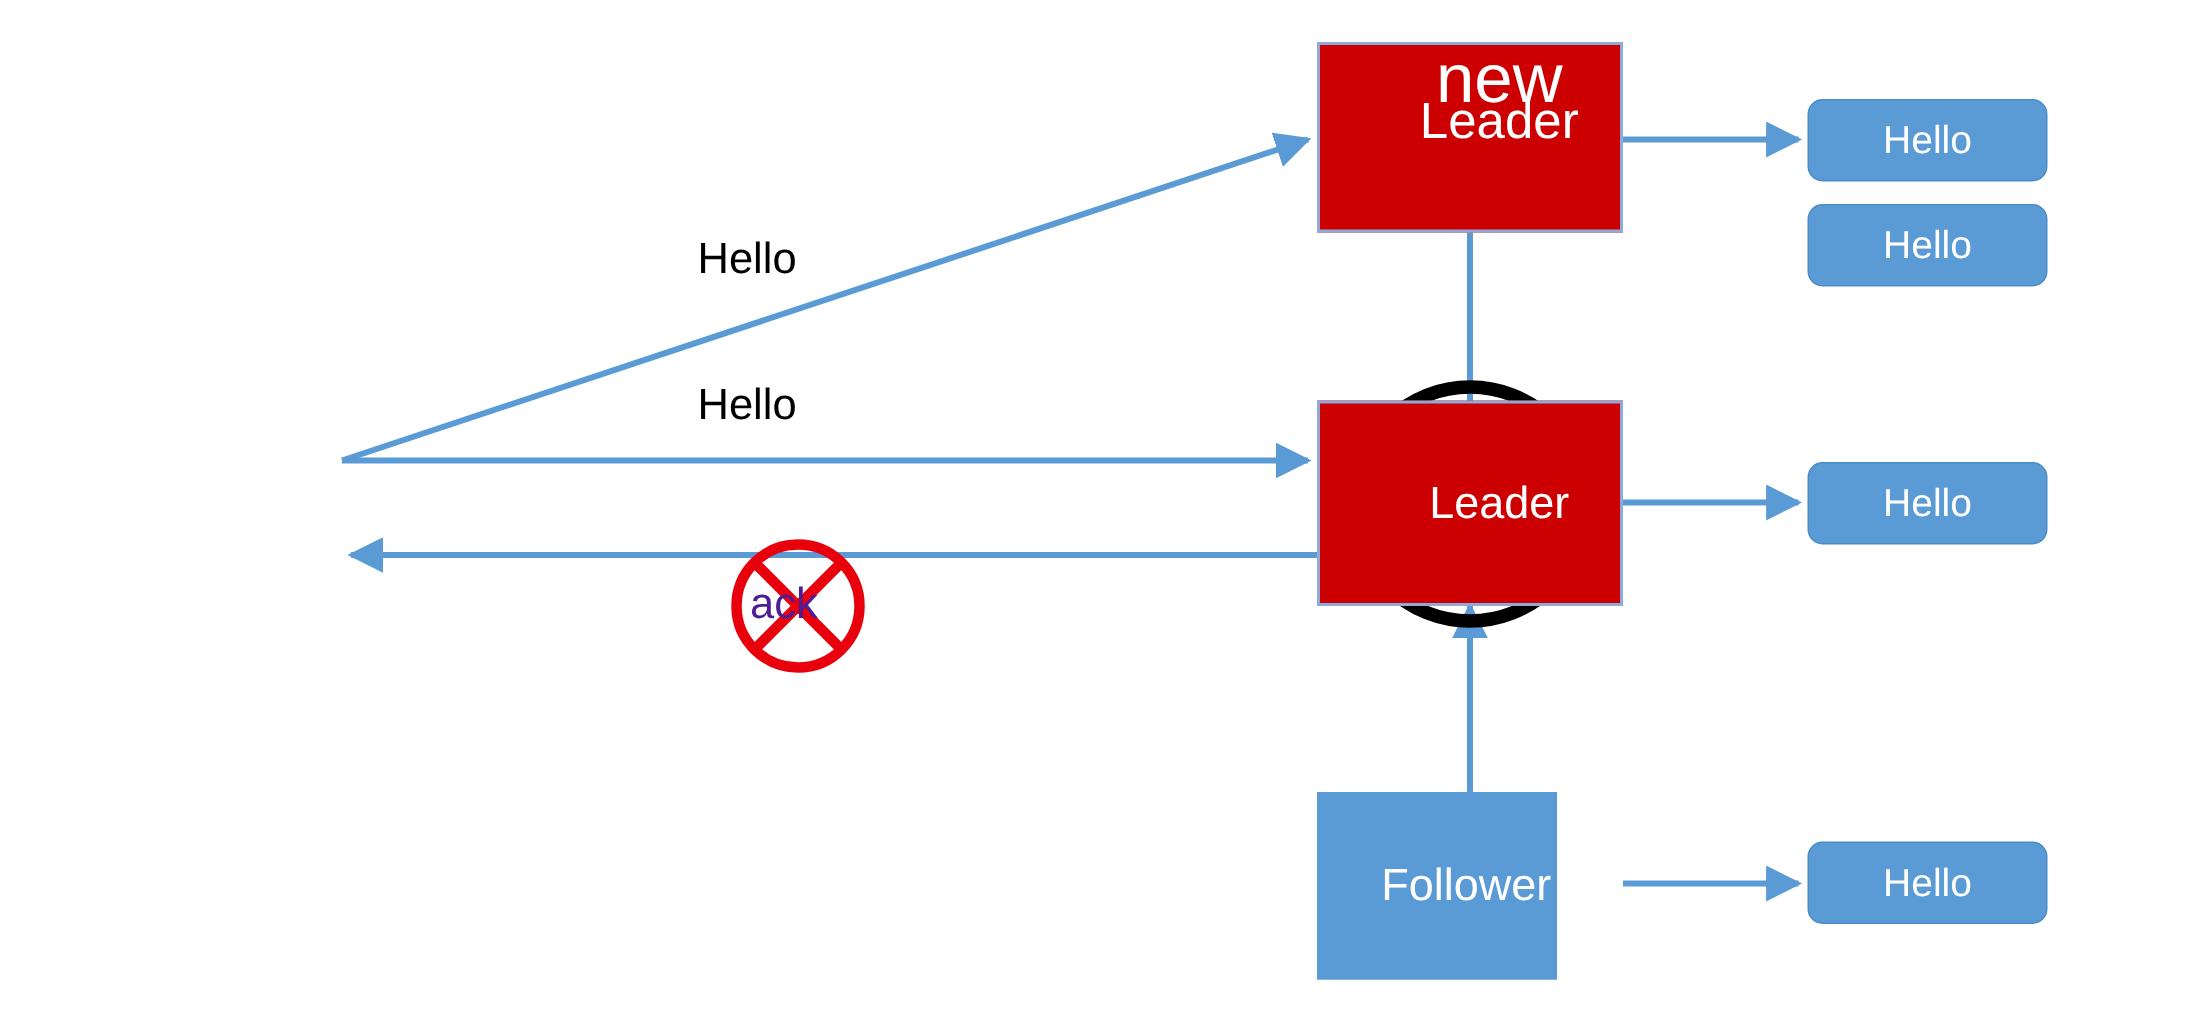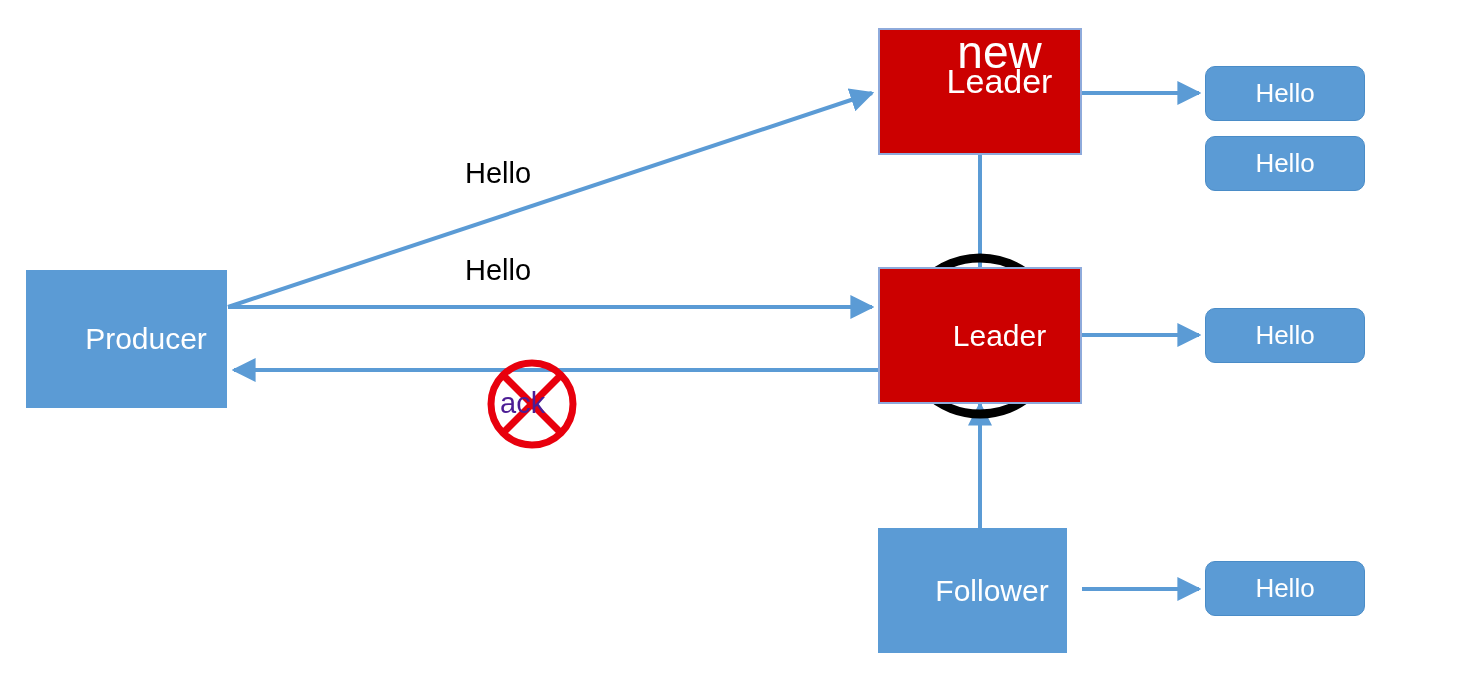--- a/index.html
+++ b/index.html
@@ -128,36 +128,33 @@
       <line x1="1035" y1="281" x2="925" y2="391" stroke="#000000" stroke-width="9"></line>
     </g>
 
     <g>
       <circle cx="532" cy="404" r="41" fill="none" stroke="#E8000D" stroke-width="7"></circle>
       <line x1="503" y1="375" x2="561" y2="433" stroke="#E8000D" stroke-width="7"></line>
       <line x1="561" y1="375" x2="503" y2="433" stroke="#E8000D" stroke-width="7"></line>
     </g>
   </svg>
 
-  <div class="node node-blue" style="left:26px; top:270px; width:201px; height:138px;">
-    <span>Producer</span>
-  </div>
 
   <div class="node node-red" style="left:878px; top:28px; width:204px; height:127px;">
     <span class="stacked-label">
       <span class="stacked-top">new</span>
       <span class="stacked-bottom">Leader</span>
     </span>
   </div>
 
   <div class="node node-red" style="left:878px; top:267px; width:204px; height:137px;">
     <span>Leader</span>
   </div>
 
-  <div class="node node-blue" style="left:878px; top:528px; width:189px; height:125px;">
+  <div class="node node-blue" style="left:878px; top:528px; width:160px; height:125px;">
     <span>Follower</span>
   </div>
 
   <div class="msg-box" style="left:1205px; top:66px; width:160px; height:55px;">
     <span>Hello</span>
   </div>
   <div class="msg-box" style="left:1205px; top:136px; width:160px; height:55px;">
     <span>Hello</span>
   </div>
 

